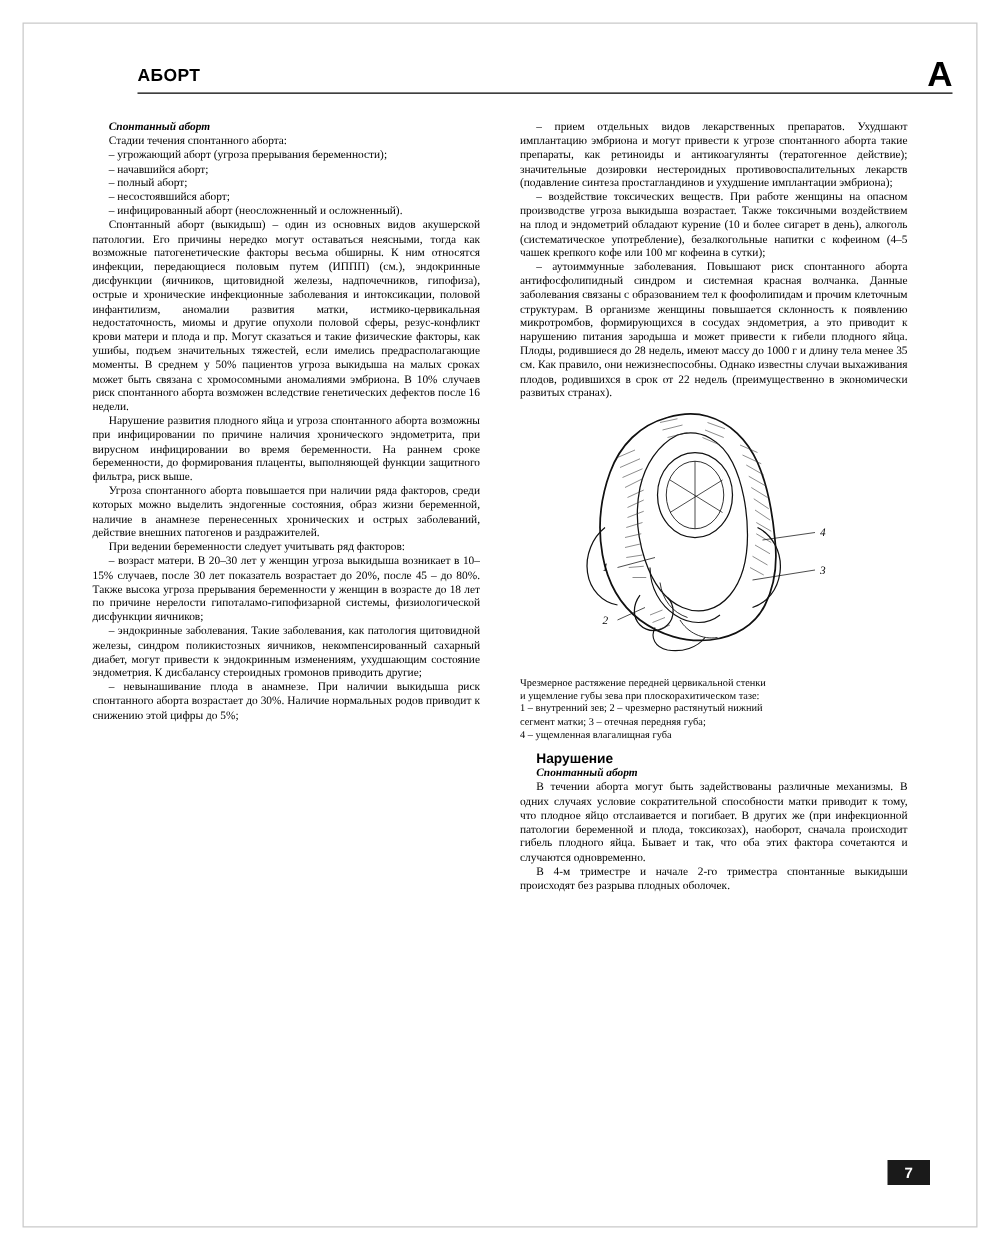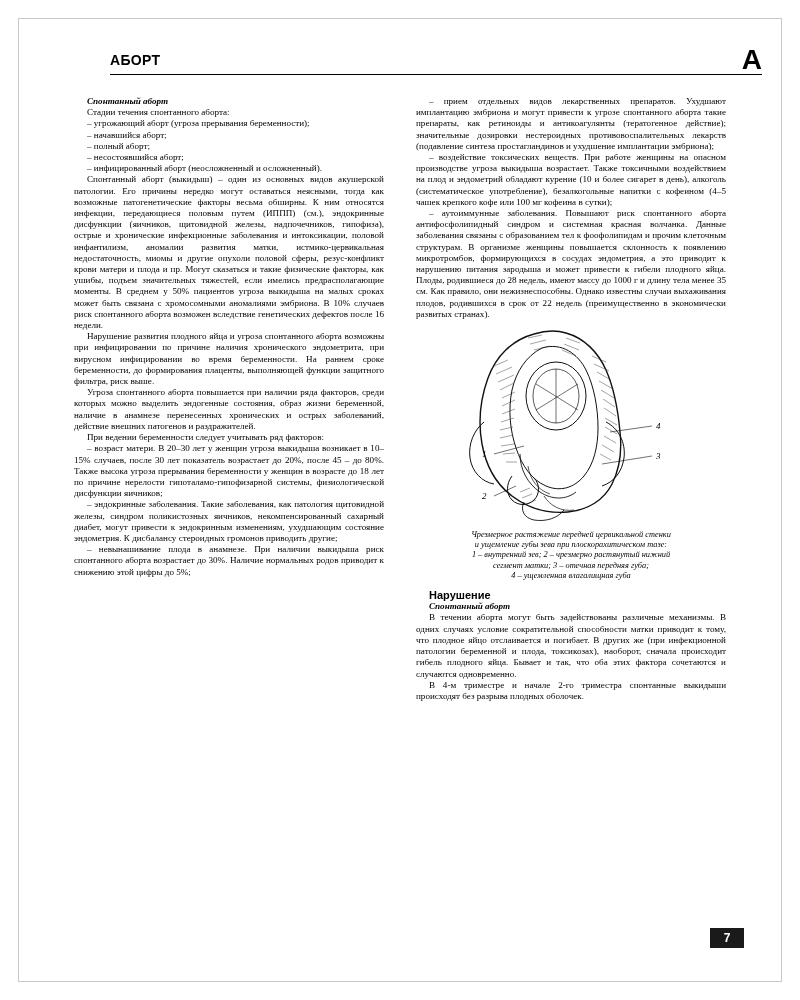--- a/index.html
+++ b/index.html
@@ -96,25 +96,23 @@
   .figure {
     margin: 6px 0 0 0;
     width: 310px;
   }
   .figure-img {
     width: 310px;
     height: 200px;
     position: relative;
   }
   .figure-caption {
-    font-style: italic;
     font-size: 8.3px;
     line-height: 10.2px;
-    text-align: center;
-    margin-top: 4px;
+    margin-top: 16px;
     text-indent: 0;
   }
   .page-number {
     position: absolute;
     right: 56px;
     bottom: 52px;
     width: 34px;
     height: 20px;
     background: #1a1a1a;
     color: #fff;

